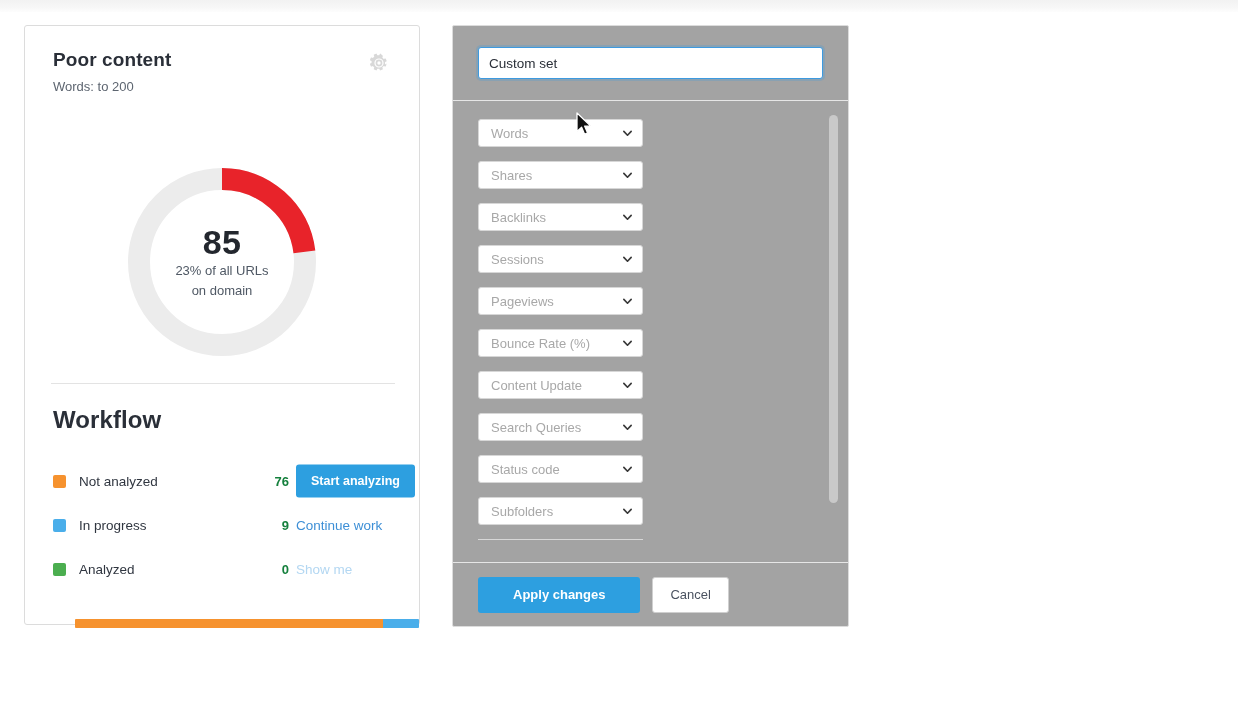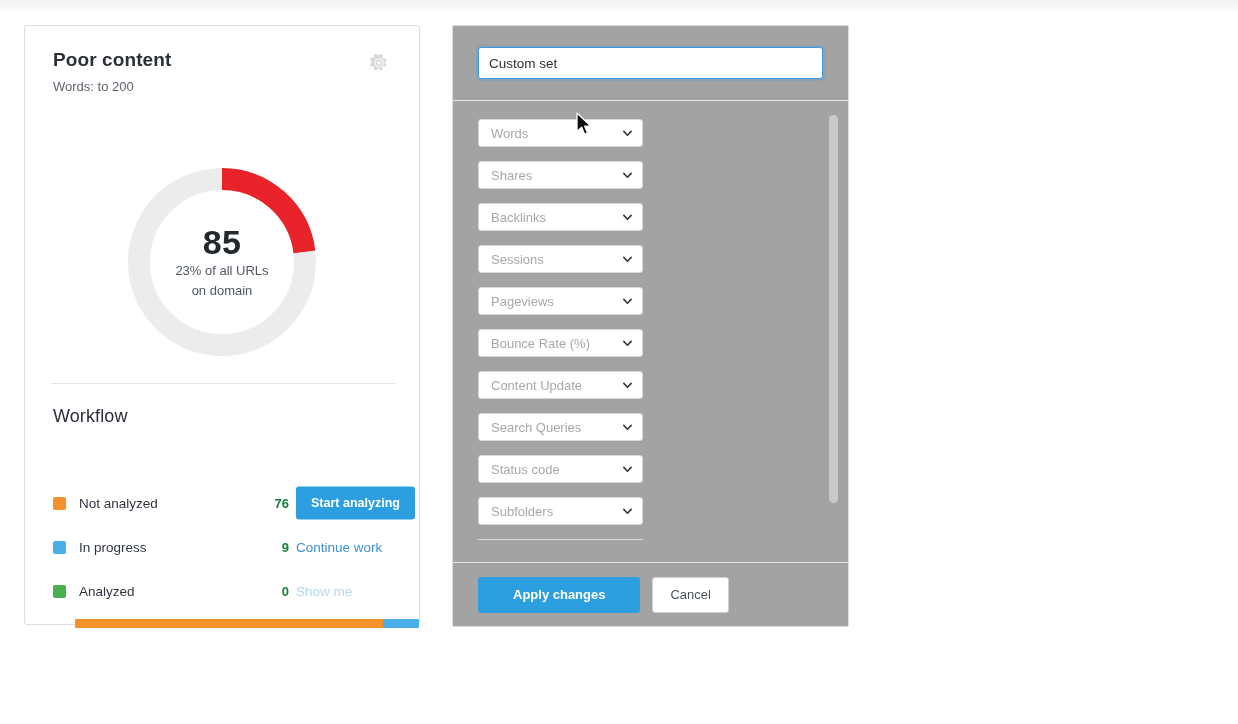--- a/index.html
+++ b/index.html
@@ -64,25 +64,25 @@
     font-size: 13px; color: #4f5864; line-height: 18px; margin-top: 2px;
   }
 
   .divider {
     position: absolute; left: 26px; top: 357px;
     width: 344px; height: 1px; background: #e3e3e3;
   }
 
   .wf-title {
     position: absolute; left: 28px; top: 380px;
-    font-size: 18px; font-weight: normal; color: #2a2f38;
+    font-size: 24px; font-weight: bold; color: #2a2f38;
     letter-spacing: .1px;
   }
 
-  .wf-rows { position: absolute; left: 28px; top: 455px; width: 342px; }
+  .wf-rows { position: absolute; left: 28px; top: 433px; width: 342px; }
   .wf-row {
     position: relative; height: 44px;
     display: flex; align-items: center;
   }
   .swatch {
     width: 13px; height: 13px; border-radius: 2px; flex: 0 0 13px;
   }
   .wf-label {
     margin-left: 13px; font-size: 13.5px; color: #303640;
     white-space: nowrap;

